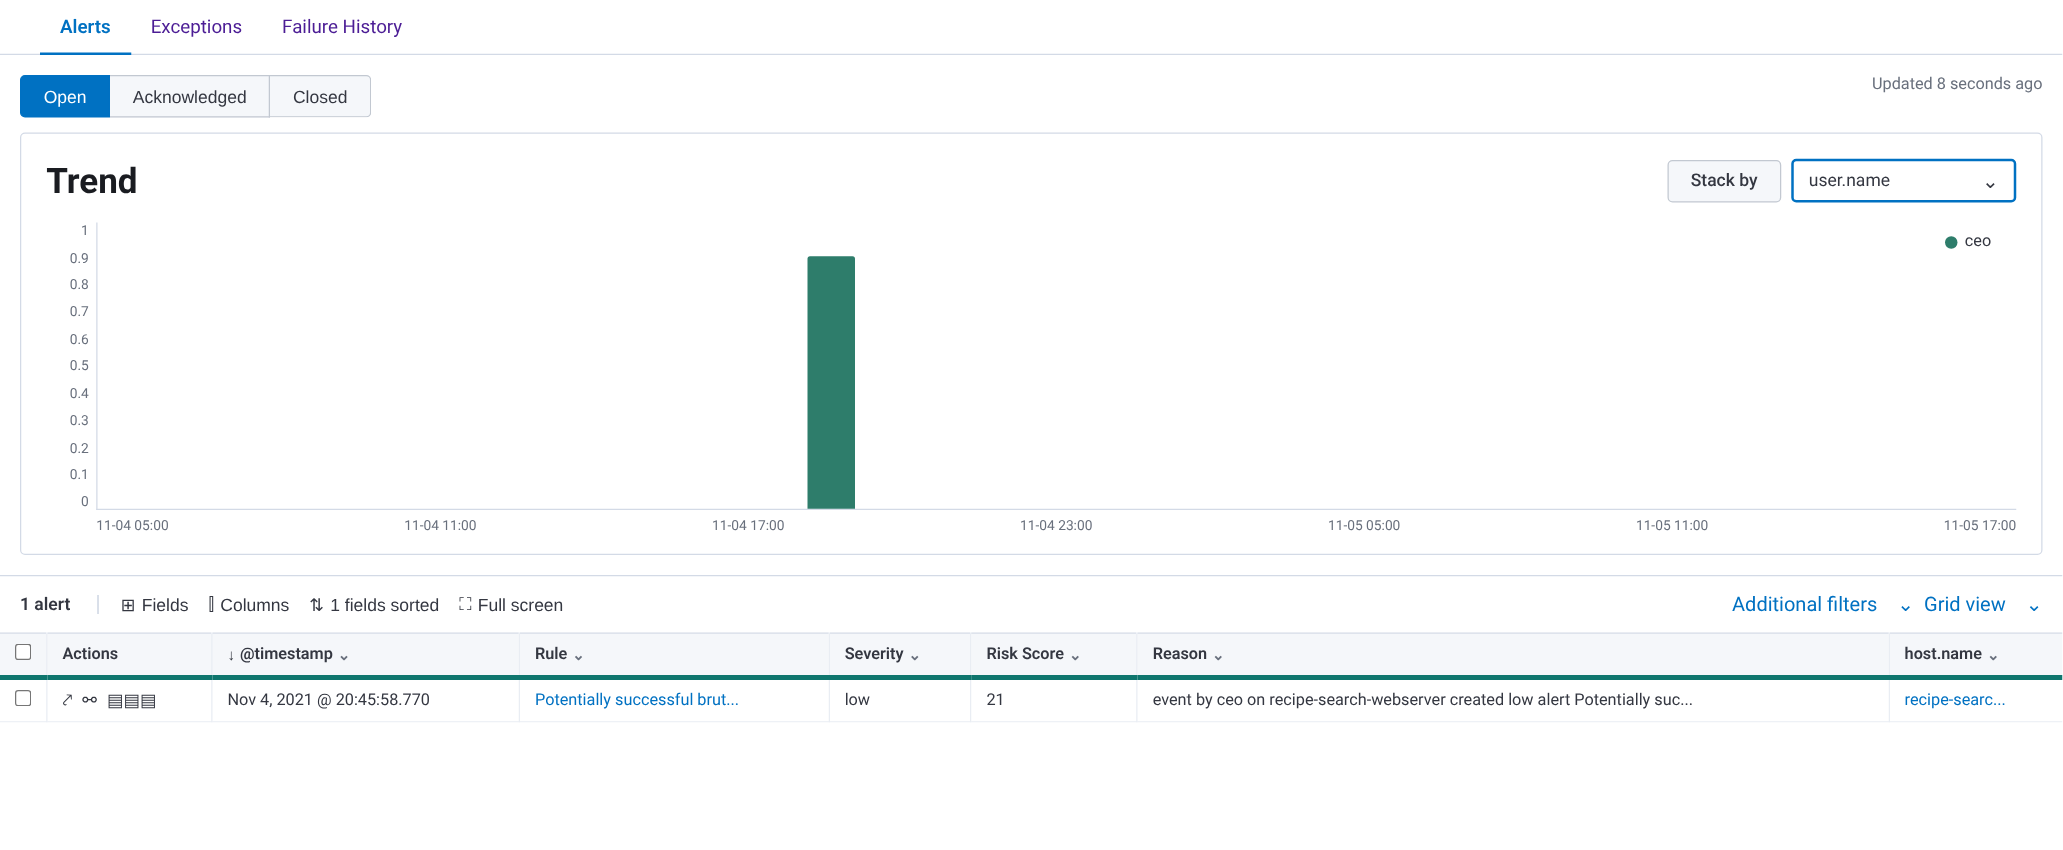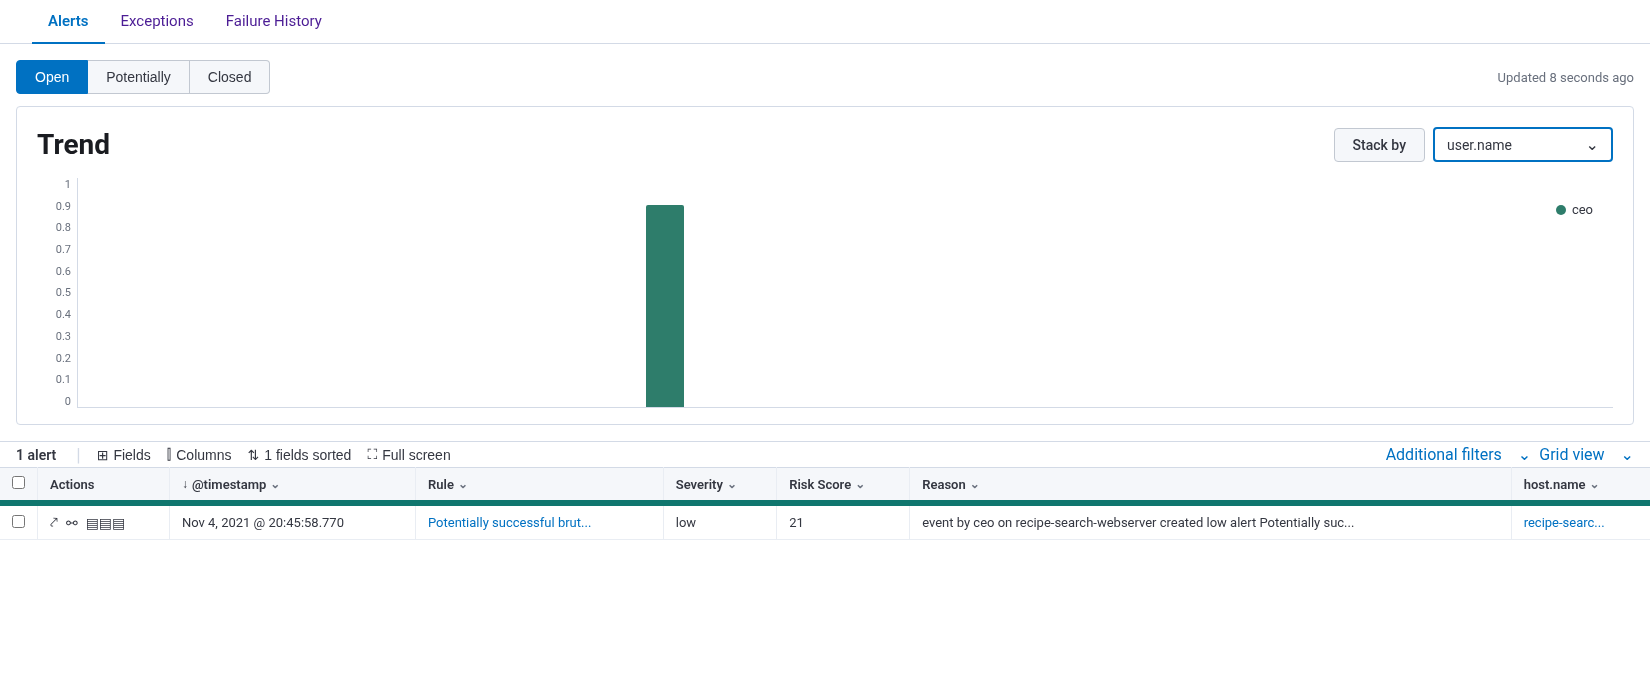--- a/index.html
+++ b/index.html
@@ -4,21 +4,21 @@
   <style>
     * { box-sizing: border-box; margin: 0; padding: 0; }
     body { font-family: -apple-system, BlinkMacSystemFont, 'Segoe UI', Roboto, sans-serif; background: #fff; color: #333; font-size: 14px; }
 
     
     .top-tabs { display: flex; border-bottom: 1px solid #d3dae6; padding: 0 32px; }
     .top-tab { padding: 12px 16px; cursor: pointer; font-size: 15px; color: #4c1d95; border-bottom: 2px solid transparent; margin-bottom: -1px; }
     .top-tab.active { color: #0071c2; border-bottom: 2px solid #0071c2; font-weight: 600; }
 
     
-    .status-bar { display: flex; align-items: center; justify-content: space-between; padding: 16px 16px 12px 16px; }
+    .status-bar { display: flex; justify-content: space-between; padding: 16px 16px 12px 16px; }
     .status-buttons { display: flex; }
     .status-btn { padding: 8px 18px; font-size: 14px; cursor: pointer; border: 1px solid #c2c8d1; background: #f5f7fa; color: #343741; }
     .status-btn:first-child { border-radius: 4px 0 0 4px; }
     .status-btn:last-child { border-radius: 0 4px 4px 0; }
     .status-btn.active { background: #0071c2; color: #fff; border-color: #0071c2; }
     .status-btn + .status-btn { border-left: none; }
     .updated-text { font-size: 13px; color: #69707d; }
 
     
     .trend-panel { margin: 0 16px 16px 16px; border: 1px solid #d3dae6; border-radius: 4px; padding: 20px 20px 16px 20px; background: #fff; }
@@ -29,35 +29,35 @@
     .stack-by-select { display: flex; align-items: center; border: 2px solid #0071c2; border-radius: 4px; padding: 6px 12px; min-width: 180px; font-size: 14px; color: #343741; background: #fff; cursor: pointer; }
     .stack-by-select .chevron { margin-left: auto; color: #343741; font-size: 16px; }
 
     
     .chart-area { position: relative; height: 230px; display: flex; }
     .y-axis { width: 40px; display: flex; flex-direction: column; justify-content: space-between; align-items: flex-end; padding-right: 6px; font-size: 11px; color: #69707d; }
     .chart-inner { flex: 1; position: relative; border-left: 1px solid #d3dae6; border-bottom: 1px solid #d3dae6; }
     .chart-bars { position: absolute; top: 0; left: 0; right: 0; bottom: 0; display: flex; align-items: flex-end; }
     .bar-segment { position: absolute; bottom: 0; background: #2e7d6b; border-radius: 2px 2px 0 0; }
     .x-axis { display: flex; justify-content: space-between; padding: 6px 0 0 40px; font-size: 11px; color: #69707d; }
-    .legend { position: absolute; top: 24px; right: 20px; display: flex; align-items: center; gap: 6px; font-size: 13px; color: #343741; }
+    .legend { position: absolute; top: 8px; right: 20px; display: flex; align-items: center; gap: 6px; font-size: 13px; color: #343741; }
     .legend-dot { width: 10px; height: 10px; border-radius: 50%; background: #2e7d6b; }
 
     
-    .table-toolbar { display: flex; align-items: center; padding: 0 16px; border-top: 1px solid #d3dae6; gap: 0; }
+    .table-toolbar { display: flex; align-items: center; padding: 10px 16px; border-top: 1px solid #d3dae6; gap: 0; }
     .alert-count { font-size: 14px; font-weight: 600; color: #343741; margin-right: 12px; }
     .toolbar-sep { color: #d3dae6; margin: 0 8px; font-size: 18px; }
     .toolbar-btn { display: flex; align-items: center; gap: 5px; font-size: 14px; color: #343741; cursor: pointer; padding: 4px 8px; background: none; border: none; }
     .toolbar-btn .icon { font-size: 14px; }
     .toolbar-right { margin-left: auto; display: flex; gap: 8px; }
     .toolbar-link { font-size: 16px; color: #0071c2; cursor: pointer; display: flex; align-items: flex-start; gap: 16px; }
 
     
     .data-table { width: 100%; border-collapse: collapse; border-top: 1px solid #d3dae6; }
-    .data-table th { padding: 8px 12px; background: #f5f7fa; border-bottom: 6px solid #0f766e; border-right: 1px solid #e9edf3; font-size: 13px; font-weight: 600; color: #343741; text-align: left; white-space: nowrap; cursor: pointer; user-select: none; }
+    .data-table th { padding: 8px 12px; background: #f5f7fa; border-bottom: 4px solid #0f766e; border-right: 1px solid #e9edf3; font-size: 13px; font-weight: 600; color: #343741; text-align: left; white-space: nowrap; cursor: pointer; user-select: none; }
     .data-table th .col-header { display: flex; align-items: center; gap: 4px; }
     .data-table th .sort-icon { font-size: 12px; color: #69707d; }
     .data-table td { padding: 8px 12px; border-bottom: 1px solid #e9edf3; border-right: 1px solid #e9edf3; font-size: 13px; color: #343741; white-space: nowrap; }
     .checkbox-col { width: 30px; }
     .link-text { color: #0071c2; cursor: pointer; }
     .row-actions { display: flex; gap: 8px; align-items: center; }
     .action-icon { font-size: 14px; color: #343741; cursor: pointer; }
     .severity-low { color: #343741; }
     .reason-text { color: #343741; overflow: hidden; text-overflow: ellipsis; max-width: 500px; }
     .hostname-link { color: #0071c2; cursor: pointer; }
@@ -68,21 +68,21 @@
 
 <div class="top-tabs">
   <div class="top-tab active">Alerts</div>
   <div class="top-tab">Exceptions</div>
   <div class="top-tab">Failure History</div>
 </div>
 
 <div class="status-bar">
   <div class="status-buttons">
     <button class="status-btn active">Open</button>
-    <button class="status-btn">Potentially</button>
+    <button class="status-btn">Acknowledged</button>
     <button class="status-btn">Closed</button>
   </div>
   <span class="updated-text">Updated 8 seconds ago</span>
 </div>
 
 <div class="trend-panel">
   <div class="trend-header">
     <span class="trend-title">Trend</span>
     <div class="stack-by-container">
       <span class="stack-by-label">Stack by</span>
@@ -117,20 +117,29 @@
           </div>
         </div>
 
         <div class="legend">
           <span class="legend-dot"></span>
           <span>ceo</span>
         </div>
       </div>
     </div>
 
+    <div class="x-axis">
+      <span>11-04 05:00</span>
+      <span>11-04 11:00</span>
+      <span>11-04 17:00</span>
+      <span>11-04 23:00</span>
+      <span>11-05 05:00</span>
+      <span>11-05 11:00</span>
+      <span>11-05 17:00</span>
+    </div>
   </div>
 </div>
 
 <div class="table-toolbar">
   <span class="alert-count">1 alert</span>
   <span class="toolbar-sep">|</span>
   <button class="toolbar-btn">
     <span class="icon">⊞</span>
     <span>Fields</span>
   </button>

